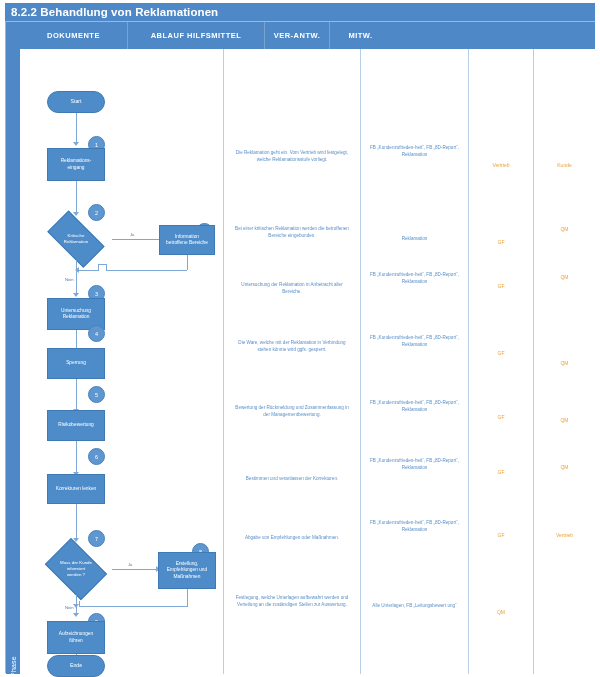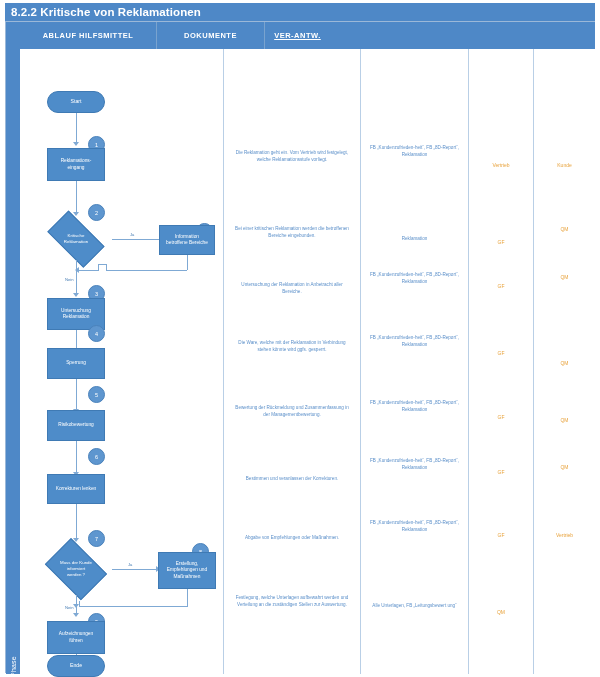--- a/index.html
+++ b/index.html
@@ -90,21 +90,21 @@
     position: relative;
     border-right: 1px solid #b9cfe6;
     height: 100%;
   }
   .bcol:last-child { border-right: none; }
 
   
   .w-ablauf  { width: 204px; }
   .w-hilf    { width: 137px; }
   .w-dok     { width: 108px; }
-  .w-verantw { width: 65px; text-decoration: underline; }
+  .w-verantw { width: 65px; }
   .w-mitw    { width: 61px; }
 
   
   .tcell {
     position: absolute;
     left: 0; width: 100%;
     text-align: center;
     color: #5b8fc9;
     font-size: 4.6px;
     line-height: 1.55;
@@ -208,32 +208,33 @@
     position: absolute;
     color: #4a7fb5;
     font-size: 4.2px;
   }
 </style>
 </head>
 <body>
 
 <div id="page">
 
-  <div id="title-bar">8.2.2 Kritische von Reklamationen</div>
+  <div id="title-bar">8.2.2 Behandlung von Reklamationen</div>
 
   <div id="frame">
 
     <div id="phase-spine">
       <div id="phase-label">Phase</div>
     </div>
 
     <div id="header-row">
+      <div class="hcell w-dok">DOKUMENTE</div>
       <div class="hcell w-hilf">ABLAUF HILFSMITTEL</div>
-      <div class="hcell w-dok">DOKUMENTE</div>
       <div class="hcell w-verantw">VER-ANTW.</div>
+      <div class="hcell w-mitw">MITW.</div>
     </div>
 
     <div id="body-row">
 
       <div class="bcol w-ablauf">
 
         <div class="node term" style="left:27px; top:42px; width:58px; height:22px;">Start</div>
 
         <div class="vline" style="left:56px; top:64px; height:31px;"></div>
         <div class="arrow-down" style="left:53px; top:93px;"></div>

